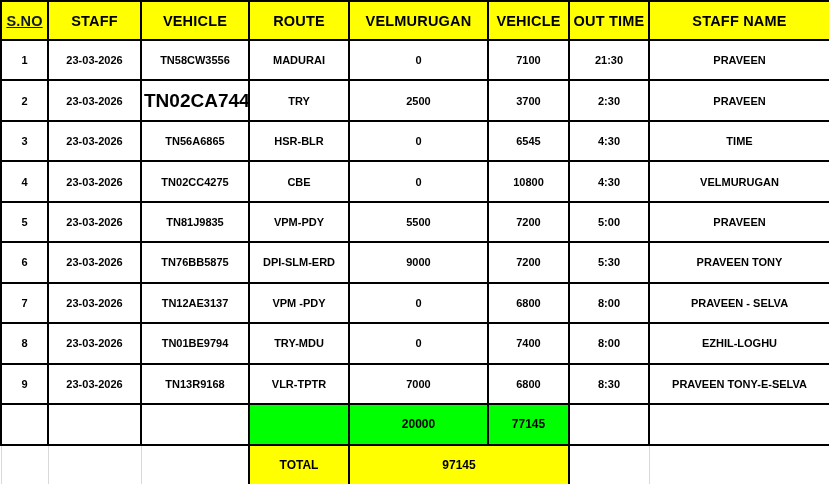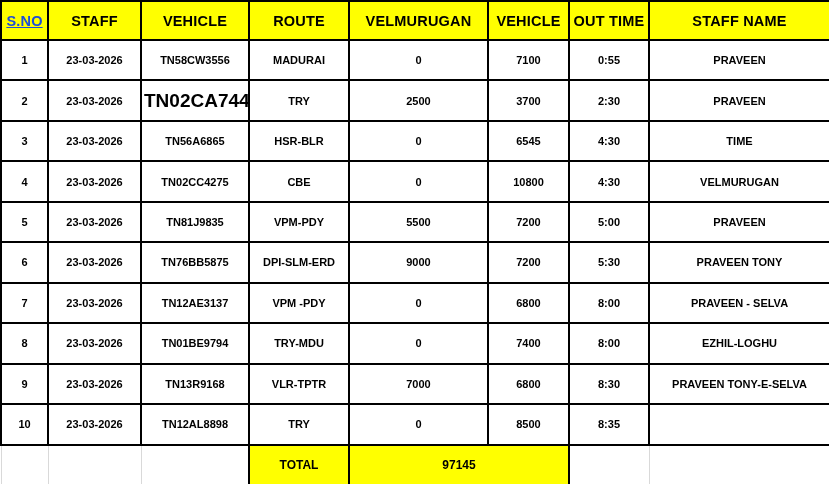--- a/index.html
+++ b/index.html
@@ -38,21 +38,21 @@
     overflow: hidden;
     height: 37px;
     background: #ffffff;
   }
   thead th {
     background: #FFFF00;
     font-size: 14.5px;
     letter-spacing: 0.2px;
   }
   thead th.link-head span {
-    color: #1d4ed8;
+    color: #0f172a;
     text-decoration: underline;
   }
   td.big-vehicle { font-size: 19px; text-align: right; }
   td.green-cell  { background: #00FF00; font-size: 12px; }
   td.yellow-cell { background: #FFFF00; font-size: 12px; }
   tr.total-row td { border-bottom: none; }
   tr.total-row td.plain {
     border: none;
     border-left: 1px solid #D9D9D9;
     border-right: 1px solid #D9D9D9;
@@ -87,21 +87,21 @@
     </tr>
   </thead>
   <tbody>
     <tr>
       <td>1</td>
       <td>23-03-2026</td>
       <td>TN58CW3556</td>
       <td>MADURAI</td>
       <td>0</td>
       <td>7100</td>
-      <td>0:55</td>
+      <td>21:30</td>
       <td>PRAVEEN</td>
     </tr>
     <tr>
       <td>2</td>
       <td>23-03-2026</td>
       <td class="big-vehicle">TN02CA7446</td>
       <td>TRY</td>
       <td>2500</td>
       <td>3700</td>
       <td>2:30</td>
@@ -171,27 +171,27 @@
       <td>9</td>
       <td>23-03-2026</td>
       <td>TN13R9168</td>
       <td>VLR-TPTR</td>
       <td>7000</td>
       <td>6800</td>
       <td>8:30</td>
       <td>PRAVEEN TONY-E-SELVA</td>
     </tr>
     <tr>
-      <td>10</td>
-      <td>23-03-2026</td>
-      <td>TN12AL8898</td>
-      <td>TRY</td>
-      <td>0</td>
-      <td>8500</td>
-      <td>8:35</td>
+      <td></td>
+      <td></td>
+      <td></td>
+      <td class="green-cell"></td>
+      <td class="green-cell">20000</td>
+      <td class="green-cell">77145</td>
+      <td></td>
       <td></td>
     </tr>
     <tr class="total-row">
       <td class="plain"></td>
       <td class="plain"></td>
       <td class="plain"></td>
       <td class="yellow-cell">TOTAL</td>
       <td class="yellow-cell" colspan="2">97145</td>
       <td class="plain"></td>
       <td class="plain"></td>

